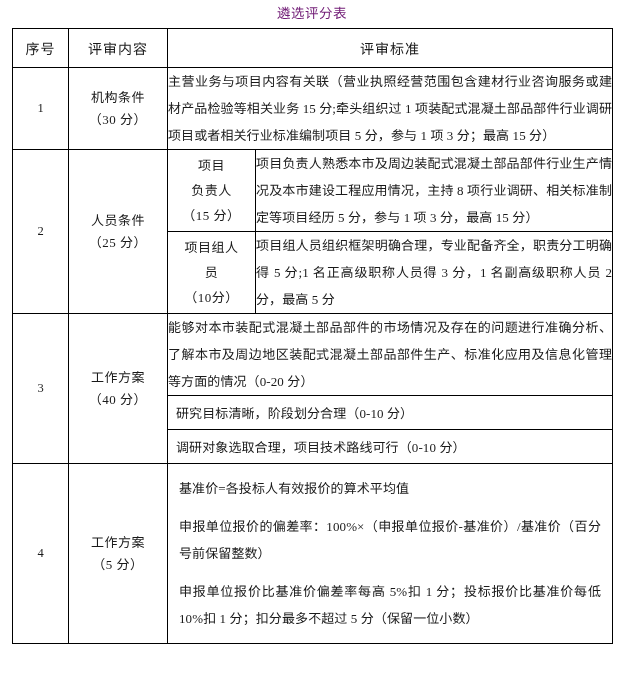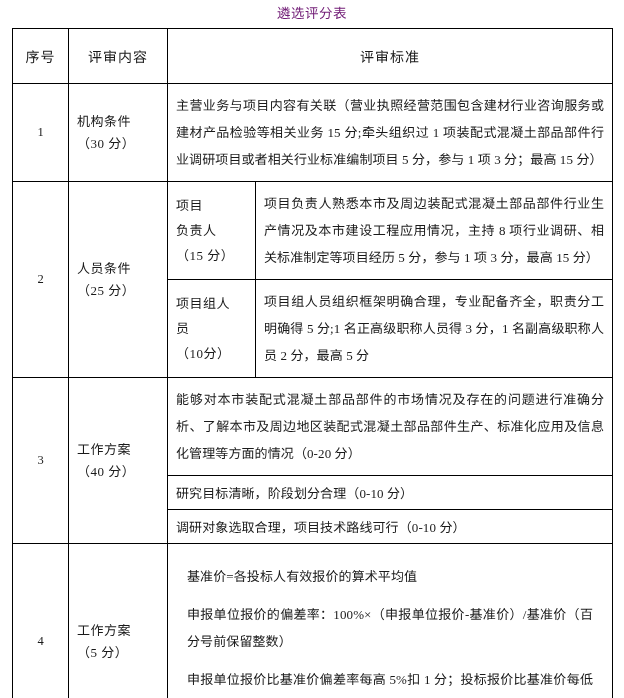--- a/index.html
+++ b/index.html
@@ -38,21 +38,21 @@
     border-collapse: collapse;
     width: 600px;
     table-layout: fixed;
     border: 1px solid #000000;
   }
 
   table.score-table td,
   table.score-table th {
     border: 1px solid #000000;
     vertical-align: middle;
-    padding: 8px;
+    padding: 0;
     font-weight: 400;
   }
 
   
   .col-no      { width: 56px; }
   .col-item    { width: 99px; }
   .col-sub     { width: 88px; }
   .col-crit    { width: 357px; }
 
   
@@ -66,30 +66,31 @@
 
   
   .cell-no {
     text-align: center;
     font-size: 12.5px;
     font-family: "Liberation Serif", serif;
   }
 
   
   .cell-item {
+    text-align: center;
     font-size: 13px;
     font-weight: bold;
     line-height: 22px;
     letter-spacing: 0.5px;
   }
   .cell-item .ln { display: block; }
 
   
   .cell-sub {
-    text-align: left;
+    text-align: center;
     font-size: 13px;
     font-weight: bold;
     line-height: 25px;
     letter-spacing: 0.5px;
   }
   .cell-sub .ln { display: block; }
 
   
   .cell-crit {
     font-size: 13px;

